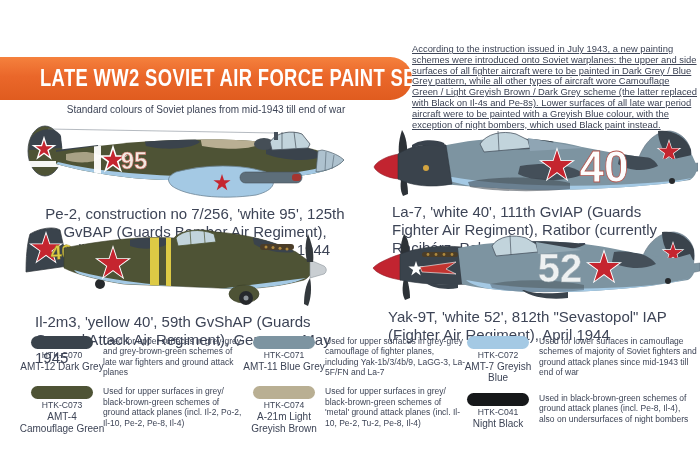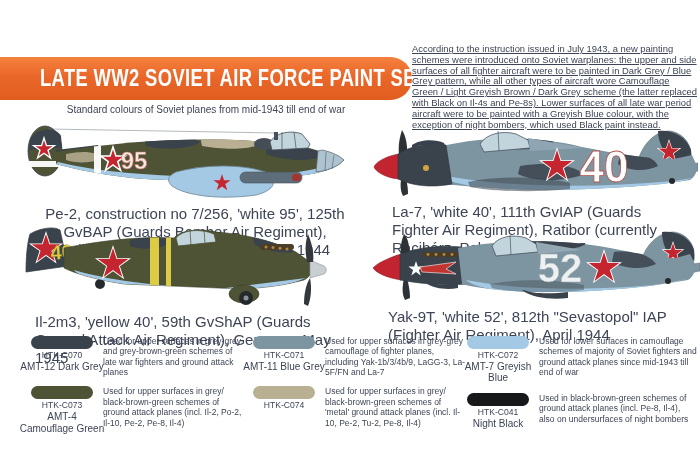--- a/index.html
+++ b/index.html
@@ -299,20 +299,21 @@
       <div class="swatch" style="background:var(--c071)"></div>
       <div class="paint-code">HTK-C071</div>
       <div class="paint-name">AMT-11 Blue Grey</div>
     </div>
     <div class="paint-desc">Used for upper surfaces in grey-grey camouflage of fighter planes, including Yak-1b/3/4b/9, LaGG-3, La-5F/FN and La-7</div>
   </div>
   <div class="paint-row">
     <div class="paint-left">
       <div class="swatch" style="background:var(--c074)"></div>
       <div class="paint-code">HTK-C074</div>
+      <div class="paint-name">A-21m Light Greyish Brown</div>
     </div>
     <div class="paint-desc">Used for upper surfaces in grey/ black-brown-green schemes of 'metal' ground attack planes (incl. Il-10, Pe-2, Tu-2, Pe-8, Il-4)</div>
   </div>
 </div>
 
 <div class="paint-col" id="paint-col-3">
   <div class="paint-row">
     <div class="paint-left">
       <div class="swatch" style="background:var(--c072)"></div>
       <div class="paint-code">HTK-C072</div>

